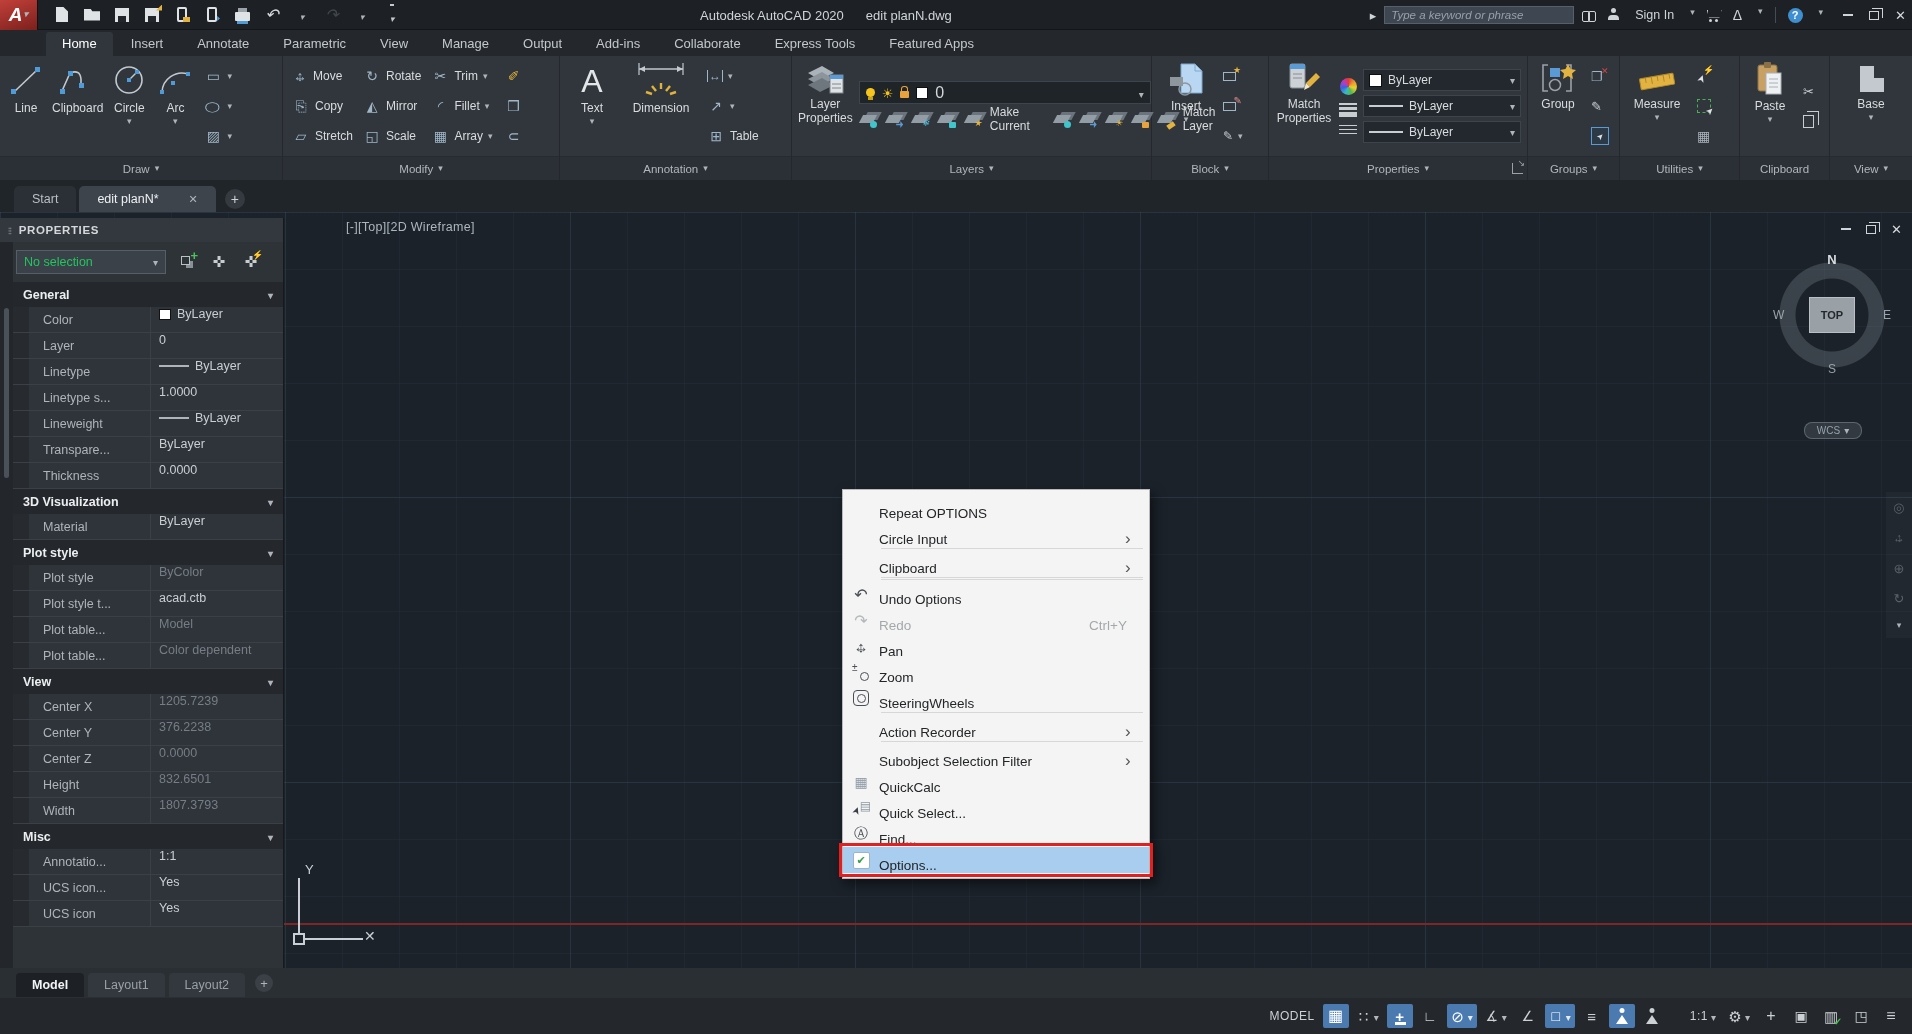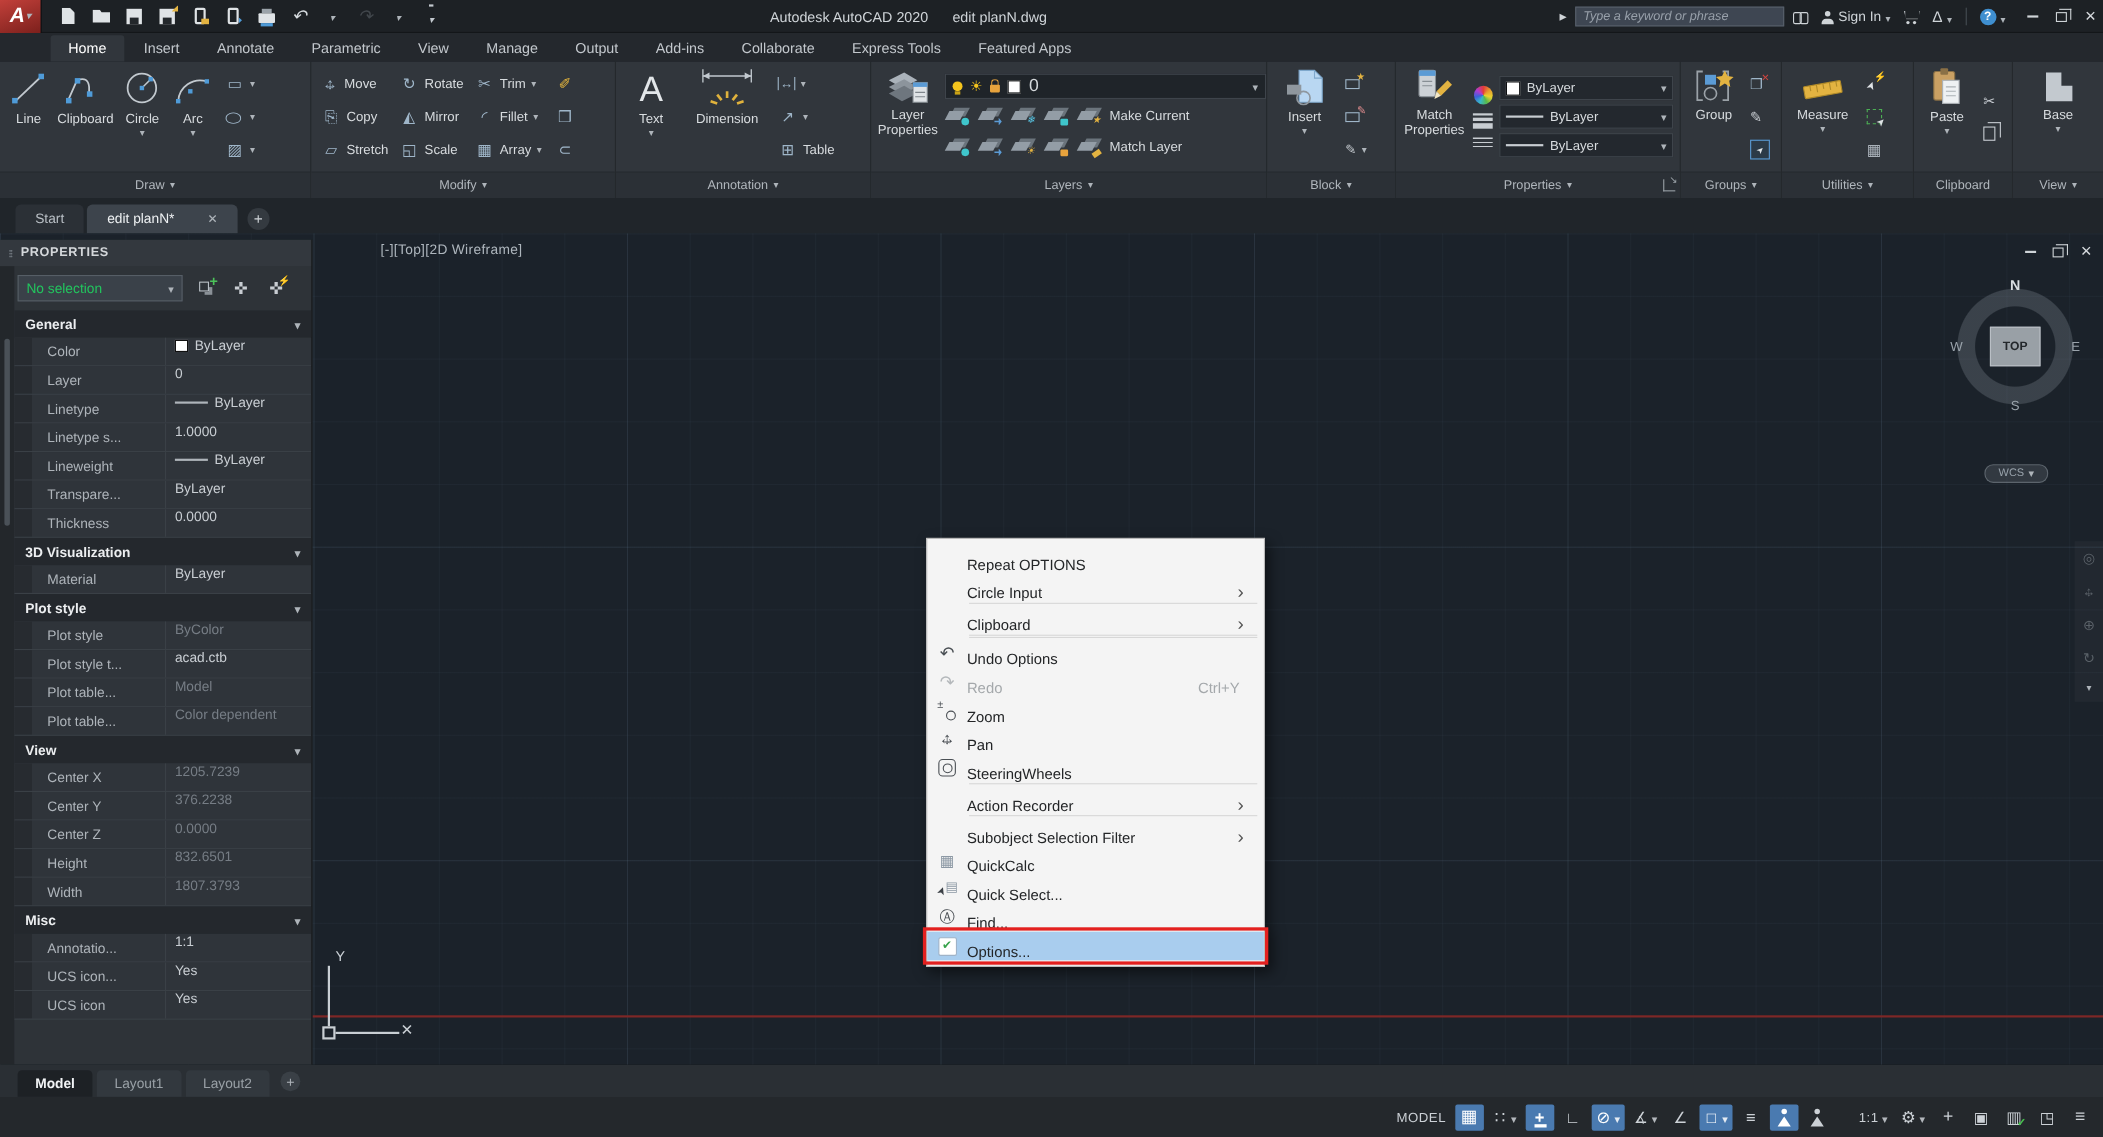--- a/index.html
+++ b/index.html
@@ -34,21 +34,21 @@
   [data-icon="caret-icon"] i::before{content:"▾";font-size:9px;color:#aeb4ba}
   [data-icon="qat-customize-icon"] i{border-top:2px solid #c3c9cf;padding-top:2px}
   [data-icon="qat-customize-icon"] i::before{content:"▾";font-size:9px;color:#c3c9cf}
   .titletext{position:absolute;left:700px;top:0;height:30px;display:flex;align-items:center;gap:22px;font-size:13px;color:#cfd4d8}
   .tb-right{position:absolute;right:6px;top:0;height:30px;display:flex;align-items:center;gap:12px}
   .searchwrap{display:flex;align-items:center;gap:8px}
   .play-ico::before{content:"▸";color:#cfd4d8;font-size:13px}
   .searchbox{width:190px;height:18px;background:#3e4652;border:1px solid #575f6a;color:#d9dde1;
     font-style:italic;font-size:11.5px;padding:0 6px;font-family:"Liberation Sans",sans-serif}
   .searchbox::placeholder{color:#98a0aa}
-  .tbico{display:flex;align-items:flex-end;gap:4px;color:#cfd4d8;font-size:12.5px}
+  .tbico{display:flex;align-items:flex-start;gap:16px;color:#cfd4d8;font-size:12.5px}
   .binoc{display:inline-block;width:14px;height:9px;position:relative}
   .binoc::before,.binoc::after{content:"";position:absolute;top:0;width:6px;height:9px;border:1.6px solid #cfd4d8;border-radius:2px}
   .binoc::before{left:0}.binoc::after{right:0}
   .person{display:inline-block;width:11px;height:12px;position:relative}
   .person::before{content:"";position:absolute;top:0;left:3px;width:5px;height:5px;border-radius:50%;background:#cfd4d8}
   .person::after{content:"";position:absolute;bottom:0;left:0;width:11px;height:5px;border-radius:4px 4px 0 0;background:#cfd4d8}
   .cart{display:inline-block;width:14px;height:11px;position:relative}
   .cart::before{content:"";position:absolute;top:0;left:0;width:13px;height:7px;border:1.5px solid #cfd4d8;border-top:none;clip-path:polygon(0 0,100% 0,85% 100%,15% 100%)}
   .cart::after{content:"";position:absolute;bottom:-1px;left:2px;width:3px;height:3px;border-radius:50%;background:#cfd4d8;box-shadow:6px 0 0 #cfd4d8}
   .tri-a::before{content:"Δ";font-size:14px;color:#cfd4d8}
@@ -86,21 +86,21 @@
   .dimlin{border-left:1.5px solid #9fb6c9;border-right:1.5px solid #9fb6c9;padding:0 1px;font-size:12px;color:#9fb6c9;line-height:1}
   
   .layerdrop{width:292px;height:23px;background:#1f2429;border:1px solid #3e444b;display:flex;align-items:center;gap:7px;padding:0 6px;margin-bottom:3px}
   .layerdrop .dd-caret{margin-left:auto}
   .bulb{width:9px;height:9px;border-radius:50%;background:#f5c51d;position:relative;display:inline-block}
   .bulb::after{content:"";position:absolute;bottom:-3px;left:2px;width:5px;height:3px;background:#c9a216}
   .sun::before{content:"☀";color:#f5c51d;font-size:13px}
   .lockico{width:9px;height:7px;background:#e8a33d;border-radius:1px;position:relative;display:inline-block;margin-top:4px}
   .lockico::before{content:"";position:absolute;top:-5px;left:1px;width:5px;height:5px;border:1.5px solid #e8a33d;border-bottom:none;border-radius:3px 3px 0 0}
   .swatch-w{width:12px;height:12px;background:#fff;border:1px solid #0d0f11;display:inline-block}
-  .lyr-rows{display:flex;flex-direction:column;gap:4px}
+  .lyr-rows{display:flex;flex-direction:row;gap:4px}
   .lyr-row{display:flex;align-items:center;gap:10px;font-size:12px;color:#d8dcdf;height:24px}
   .lyrwrap{position:relative;width:20px;height:14px;display:inline-block}
   .lyr{position:absolute;left:2px;top:3px;width:14px;height:8px;background:#939da6;transform:skewX(-28deg);box-shadow:3px -3px 0 0 #6b747c}
   .ldot{position:absolute;right:-2px;bottom:-2px;font-size:9px;line-height:1}
   .ldot.teal{width:7px;height:7px;border-radius:50%;background:#3fc6cc}
   .ldot.blue{width:7px;height:7px;background:#5b9bd5;clip-path:polygon(0 40%,60% 40%,60% 0,100% 50%,60% 100%,60% 60%,0 60%)}
   .ldot.snow::before{content:"❄";color:#59c9e8}
   .ldot.locked{width:7px;height:6px;background:#3fc6cc;border-radius:1px}
   .ldot.locko{width:7px;height:6px;background:#e8a33d;border-radius:1px}
   .ldot.star::before{content:"★";color:#e3b341}
@@ -1145,28 +1145,28 @@
         </div>
 
         <div class="mi disabled">
           <span class="mi-icon" data-icon="redo-menu-icon"></span>
           <span class="mi-label">Redo</span>
           <span class="mi-shortcut">Ctrl+Y</span>
 
         </div>
 
         <div class="mi">
+          <span class="mi-icon" data-icon="pan-icon"></span>
+          <span class="mi-label">Pan</span>
+
+        </div>
+
+        <div class="mi">
           <span class="mi-icon" data-icon="zoom-menu-icon"></span>
           <span class="mi-label">Zoom</span>
-
-        </div>
-
-        <div class="mi">
-          <span class="mi-icon" data-icon="pan-icon"></span>
-          <span class="mi-label">Pan</span>
 
         </div>
 
         <div class="mi">
           <span class="mi-icon" data-icon="steeringwheels-icon"></span>
           <span class="mi-label">SteeringWheels</span>
 
         </div>
         <div class="msep"></div>
 

